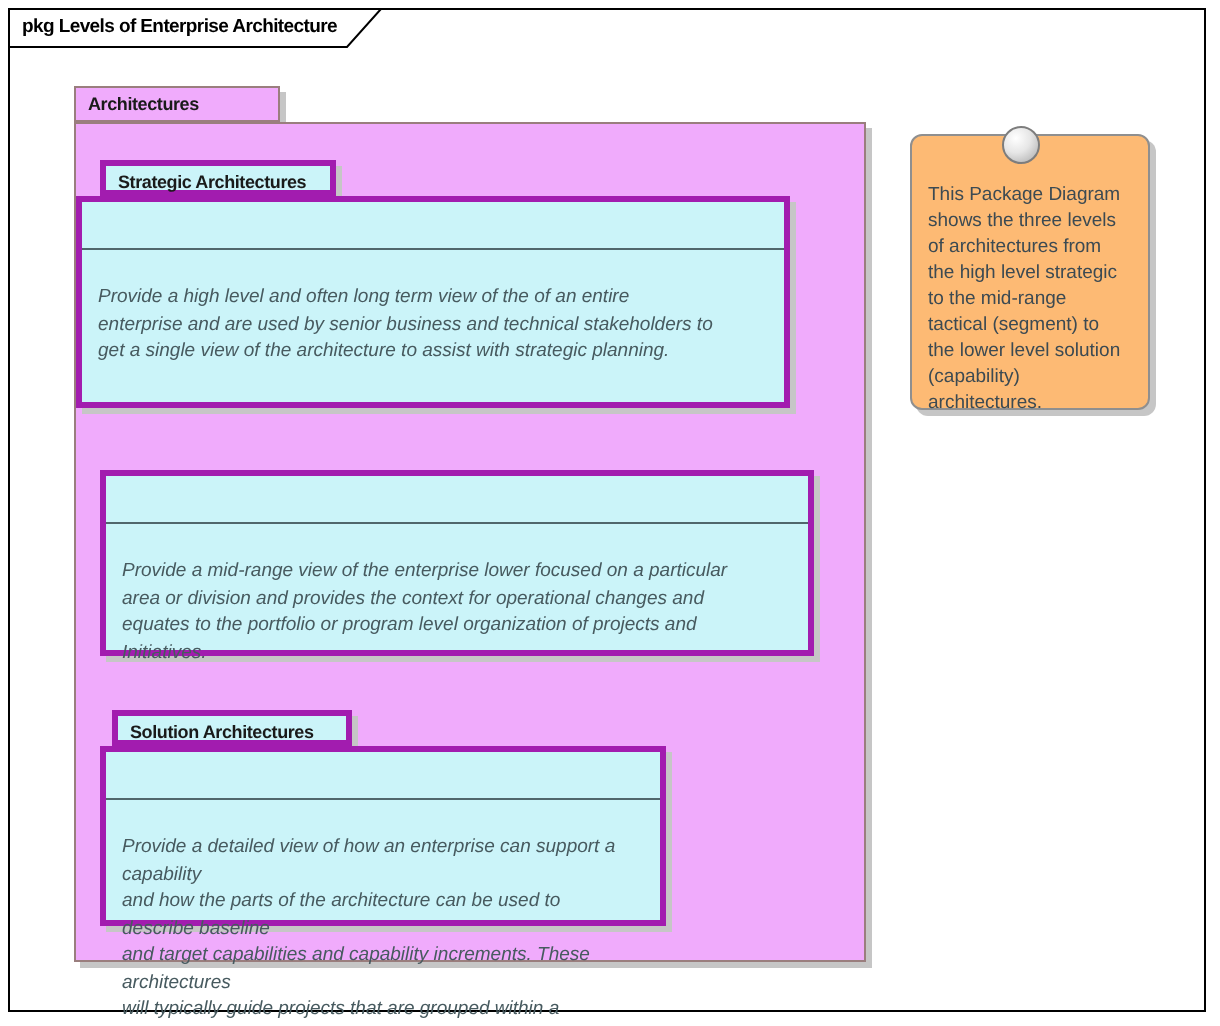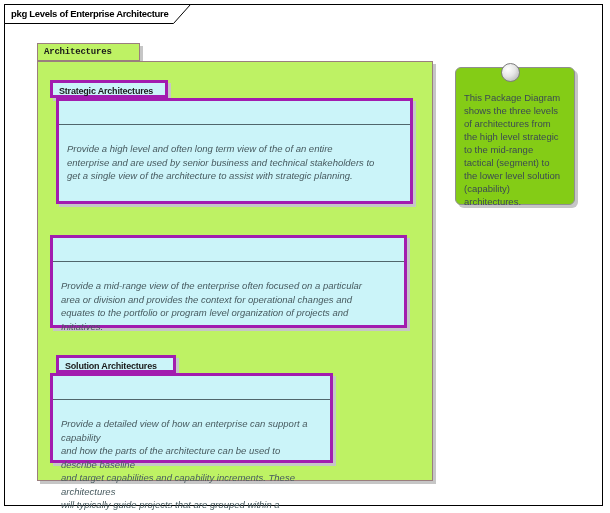--- a/index.html
+++ b/index.html
@@ -48,23 +48,22 @@
     color:#1a1a1a;
     white-space:nowrap;
     box-shadow:3px 3px 0 #c6c6c6;
   }
   .pkg-body {
     position:absolute;
     box-sizing:border-box;
     box-shadow:3px 3px 0 #c6c6c6;
   }
   .pink {
-    background:#bef264;
+    background:#f0abfc;
     border:1px solid #9a7e7e;
-    font-family:Liberation Mono, monospace;
   }
   .cyan {
     background:#cbf4f9;
     border:3px solid #a21caf;
   }
   .empty-compartment {
     height:23px;
     border-bottom:1px solid #50666c;
   }
   .pkg-desc {
@@ -75,21 +74,21 @@
     line-height:13.5px;
     color:#475a5f;
     white-space:pre-line;
     overflow:hidden;
   }
   .note {
     position:absolute;
     left:455px; top:67px;
     width:120px; height:138px;
     box-sizing:border-box;
-    background:#84cc16;
+    background:#fdba74;
     border:1px solid #8f8f8f;
     border-radius:6px;
     box-shadow:3px 3px 0 #c6c6c6;
   }
   .note-pin {
     position:absolute;
     left:45px; top:-5px;
     width:19px; height:19px;
     border-radius:50%;
     border:1px solid #7d7d7d;
@@ -118,33 +117,33 @@
   <div class="frame-title">pkg Levels of Enterprise Architecture</div>
 
   <div class="pkg-tab pink" style="left:37px; top:43px; width:103px;">
     <span>Architectures</span>
   </div>
   <div class="pkg-body pink" style="left:37px; top:61px; width:396px; height:420px;"></div>
 
   <div class="pkg-tab cyan" style="left:50px; top:80px; width:118px;">
     <span>Strategic Architectures</span>
   </div>
-  <div class="pkg-body cyan" style="left:56px; top:98px; width:357px; height:106px;">
+  <div class="pkg-body cyan" style="left:38px; top:98px; width:357px; height:106px;">
     <div class="empty-compartment"></div>
     <div class="pkg-desc">Provide a high level and often long term view of the of an entire
 enterprise and are used by senior business and technical stakeholders to
 get a single view of the architecture to assist with strategic planning.</div>
   </div>
 
   <div class="pkg-tab cyan" style="left:50px; top:232px; width:96px;margin-top:43px;">
     <span>Tactical Architectures</span>
   </div>
   <div class="pkg-body cyan" style="left:50px; top:235px; width:357px; height:93px;">
     <div class="empty-compartment"></div>
-    <div class="pkg-desc">Provide a mid-range view of the enterprise often focused on a particular
+    <div class="pkg-desc">Provide a mid-range view of the enterprise lower focused on a particular
 area or division and provides the context for operational changes and
 equates to the portfolio or program level organization of projects and
 Initiatives.</div>
   </div>
 
   <div class="pkg-tab cyan" style="left:56px; top:355px; width:120px;">
     <span>Solution Architectures</span>
   </div>
   <div class="pkg-body cyan" style="left:50px; top:373px; width:283px; height:90px;">
     <div class="empty-compartment"></div>

